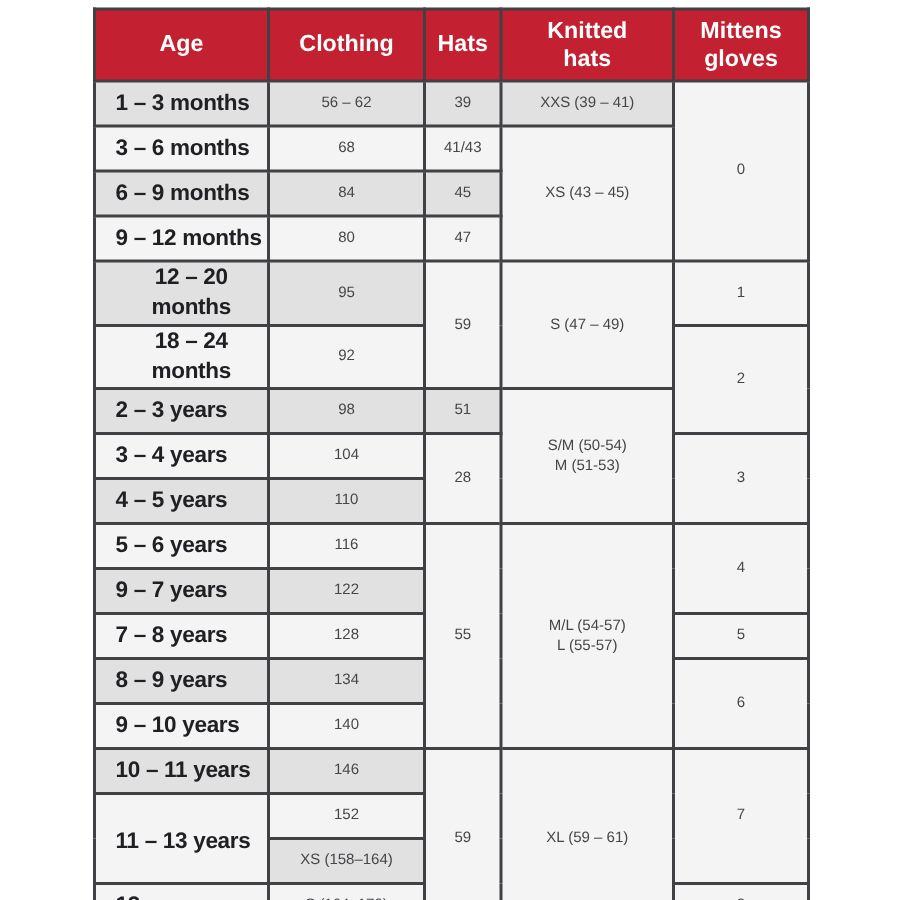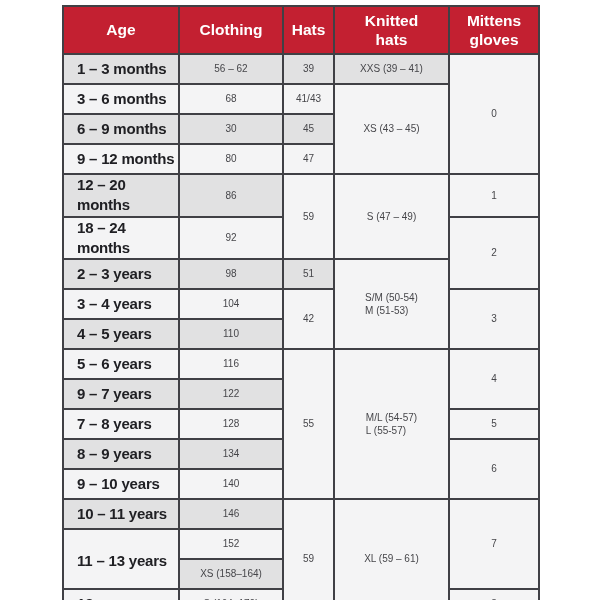--- a/index.html
+++ b/index.html
@@ -32,21 +32,21 @@
     text-align:center;vertical-align:middle;
   }
   td.col-age{
     text-align:left;padding-left:13px;font-weight:bold;
     color:var(--age-text);font-size:15px;letter-spacing:-0.2px;
   }
   td.shaded{background:var(--shade);}
   td.light{background:var(--light);}
   td.vtop{vertical-align:top;padding-top:21px;}
   .cell-text{
-    display:inline-block;text-align:left;
+    display:inline-block;text-align:center;
     white-space:pre-line;line-height:1.35;
   }
   th.col-age{width:114px;}
   th.col-clothing{width:102px;}
   th.col-hats{width:49px;}
   th.col-knitted_hats{width:113px;}
   th.col-mittens_gloves{width:88px;}
 </style>
 </head>
 <body style="background: rgb(255, 255, 255);">
@@ -73,51 +73,51 @@
           <td rowspan="4" class="col-mittens_gloves light"><span class="cell-text">0</span></td>
         </tr>
         <tr>
           <td class="col-age light"><span class="cell-text">3 – 6 months</span></td>
           <td class="col-clothing light"><span class="cell-text">68</span></td>
           <td class="col-hats light"><span class="cell-text">41/43</span></td>
           <td rowspan="3" class="col-knitted_hats light"><span class="cell-text">XS (43 – 45)</span></td>
         </tr>
         <tr>
           <td class="col-age shaded"><span class="cell-text">6 – 9 months</span></td>
-          <td class="col-clothing shaded"><span class="cell-text">30</span></td>
+          <td class="col-clothing shaded"><span class="cell-text">84</span></td>
           <td class="col-hats shaded"><span class="cell-text">45</span></td>
         </tr>
         <tr>
           <td class="col-age light"><span class="cell-text">9 – 12 months</span></td>
           <td class="col-clothing light"><span class="cell-text">80</span></td>
           <td class="col-hats light"><span class="cell-text">47</span></td>
         </tr>
         <tr>
           <td class="col-age shaded"><span class="cell-text">12 – 20 months</span></td>
-          <td class="col-clothing shaded"><span class="cell-text">86</span></td>
+          <td class="col-clothing shaded"><span class="cell-text">95</span></td>
           <td rowspan="2" class="col-hats light"><span class="cell-text">59</span></td>
           <td rowspan="2" class="col-knitted_hats light"><span class="cell-text">S (47 – 49)</span></td>
           <td class="col-mittens_gloves light"><span class="cell-text">1</span></td>
         </tr>
         <tr>
           <td class="col-age light"><span class="cell-text">18 – 24 months</span></td>
           <td class="col-clothing light"><span class="cell-text">92</span></td>
           <td rowspan="2" class="col-mittens_gloves light"><span class="cell-text">2</span></td>
         </tr>
         <tr>
           <td class="col-age shaded"><span class="cell-text">2 – 3 years</span></td>
           <td class="col-clothing shaded"><span class="cell-text">98</span></td>
           <td class="col-hats shaded"><span class="cell-text">51</span></td>
           <td rowspan="3" class="col-knitted_hats light"><span class="cell-text">S/M (50-54)
 M (51-53)</span></td>
         </tr>
         <tr>
           <td class="col-age light"><span class="cell-text">3 – 4 years</span></td>
           <td class="col-clothing light"><span class="cell-text">104</span></td>
-          <td rowspan="2" class="col-hats light"><span class="cell-text">42</span></td>
+          <td rowspan="2" class="col-hats light"><span class="cell-text">28</span></td>
           <td rowspan="2" class="col-mittens_gloves light"><span class="cell-text">3</span></td>
         </tr>
         <tr>
           <td class="col-age shaded"><span class="cell-text">4 – 5 years</span></td>
           <td class="col-clothing shaded"><span class="cell-text">110</span></td>
         </tr>
         <tr>
           <td class="col-age light"><span class="cell-text">5 – 6 years</span></td>
           <td class="col-clothing light"><span class="cell-text">116</span></td>
           <td rowspan="5" class="col-hats light"><span class="cell-text">55</span></td>

